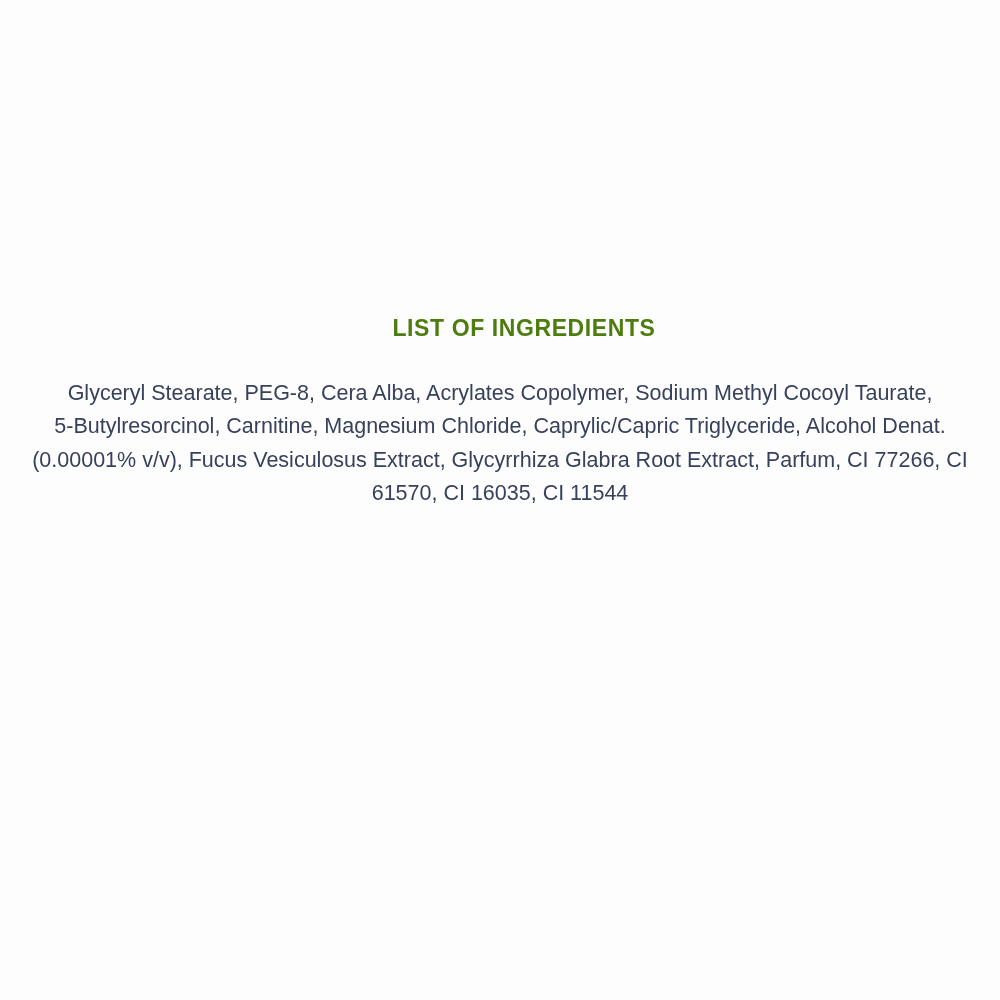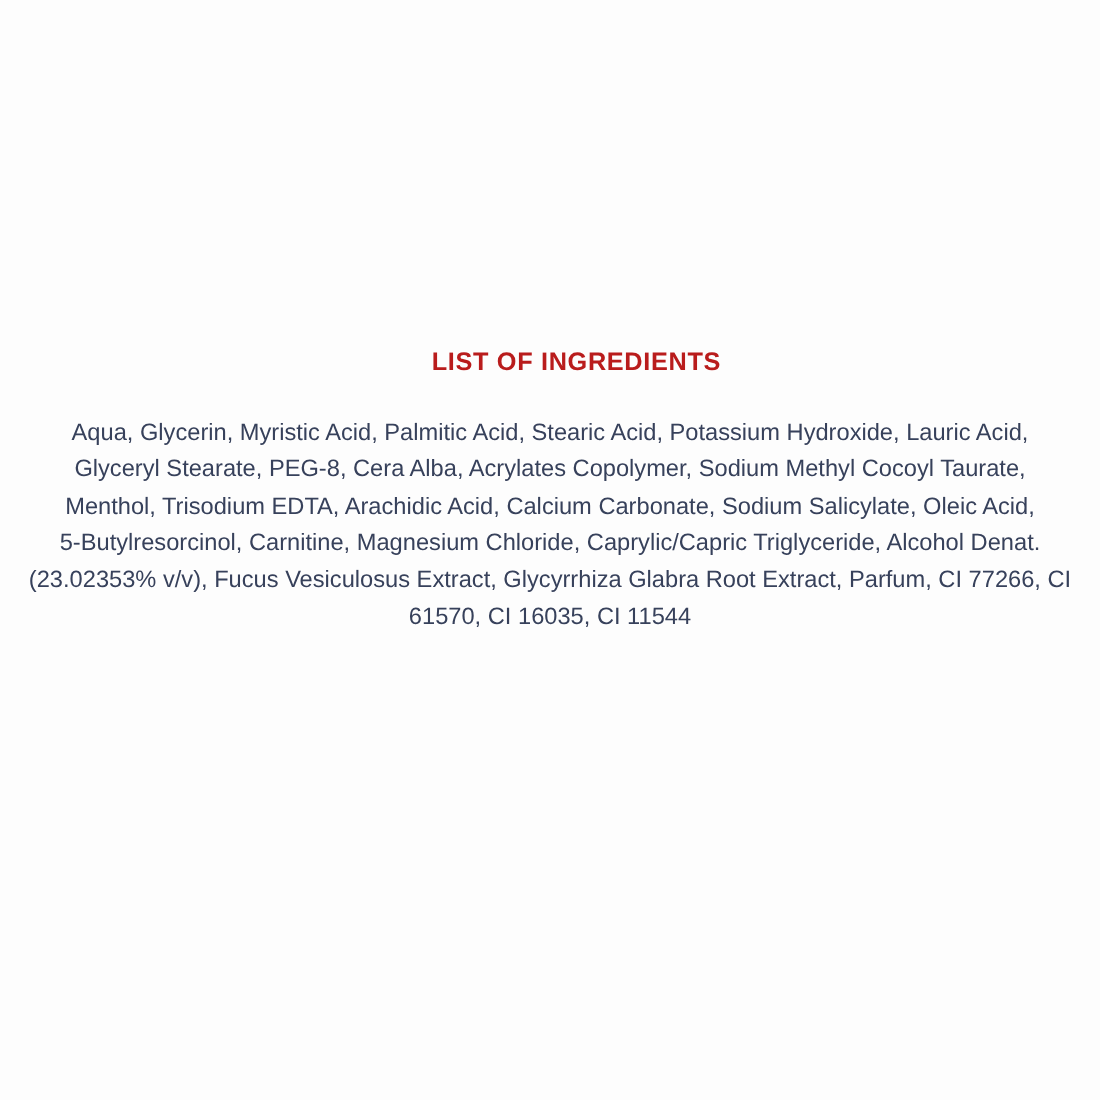--- a/index.html
+++ b/index.html
@@ -38,23 +38,21 @@
     font-weight: 400;
   }
   .label-line {
     white-space: nowrap;
   }
 </style>
 </head>
 <body style="background: rgb(253, 253, 253);">
 
 <main>
-  <h1 class="label-title" style="color: #b91c1c; padding-left: 48px;">LIST OF INGREDIENTS</h1>
+  <h1 class="label-title" style="color: #4d7c0f; padding-left: 48px;">LIST OF INGREDIENTS</h1>
 
   <div class="label-paragraph" style="color: rgb(55, 65, 91);">
-    <div class="label-line">Aqua, Glycerin, Myristic Acid, Palmitic Acid, Stearic Acid, Potassium Hydroxide, Lauric Acid,</div>
     <div class="label-line">Glyceryl Stearate, PEG-8, Cera Alba, Acrylates Copolymer, Sodium Methyl Cocoyl Taurate,</div>
-    <div class="label-line">Menthol, Trisodium EDTA, Arachidic Acid, Calcium Carbonate, Sodium Salicylate, Oleic Acid,</div>
     <div class="label-line">5-Butylresorcinol, Carnitine, Magnesium Chloride, Caprylic/Capric Triglyceride, Alcohol Denat.</div>
-    <div class="label-line">(23.02353% v/v), Fucus Vesiculosus Extract, Glycyrrhiza Glabra Root Extract, Parfum, CI 77266, CI</div>
+    <div class="label-line">(0.00001% v/v), Fucus Vesiculosus Extract, Glycyrrhiza Glabra Root Extract, Parfum, CI 77266, CI</div>
     <div class="label-line">61570, CI 16035, CI 11544</div>
   </div>
 </main>
 
 </body></html>

